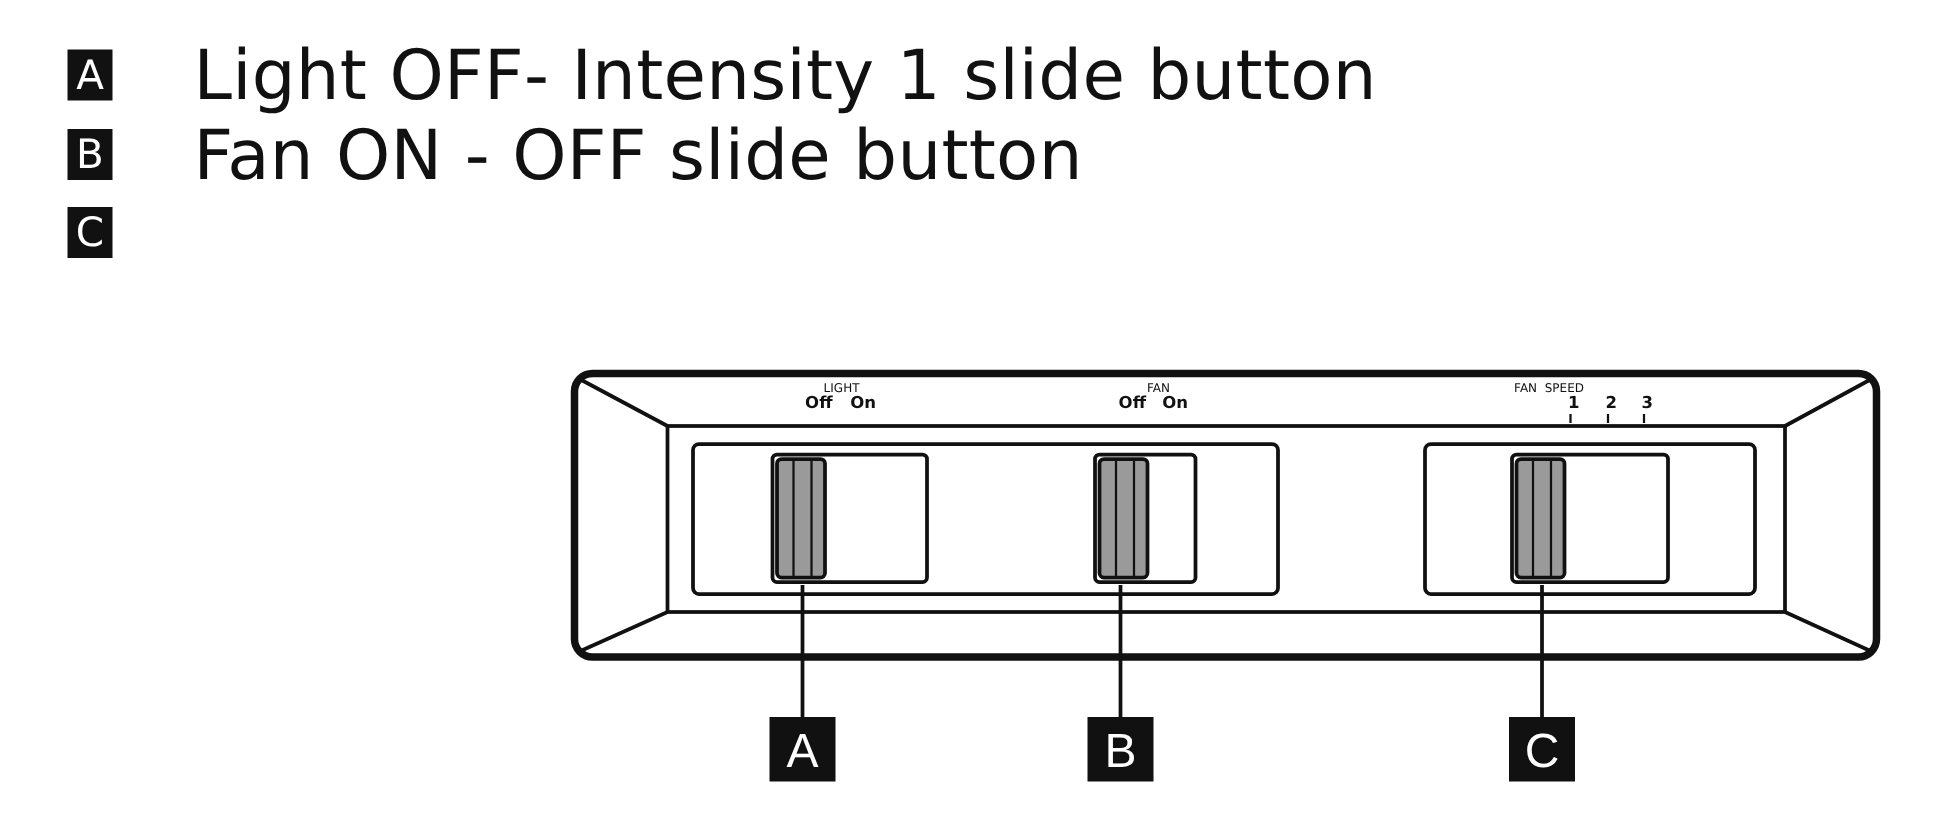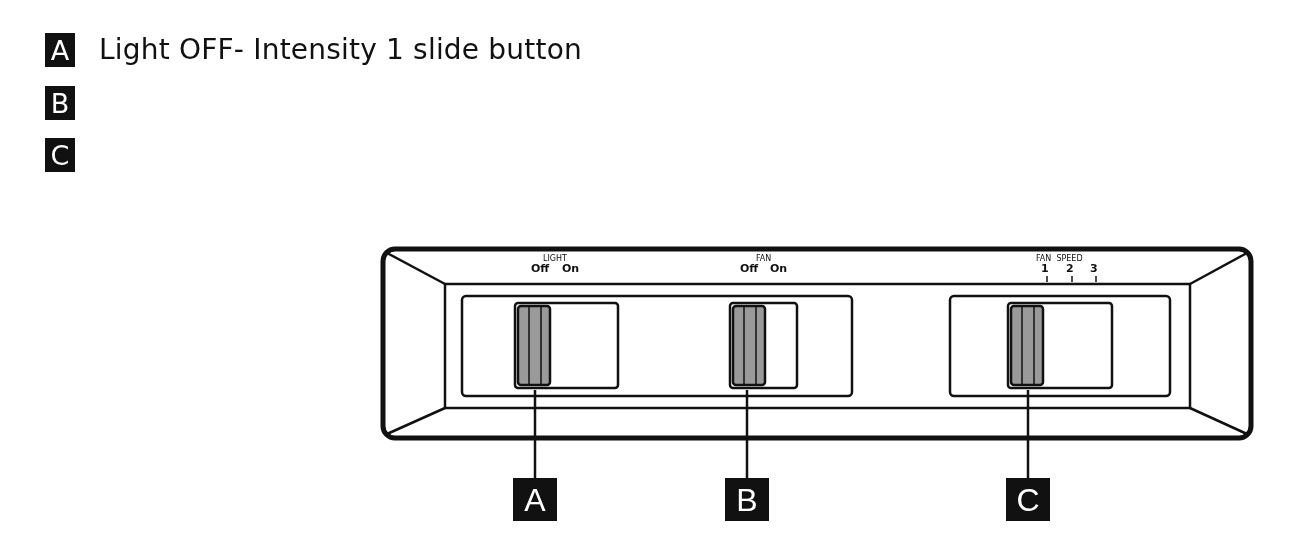--- a/index.html
+++ b/index.html
@@ -28,38 +28,38 @@
       background: #111111;
       color: #ffffff;
       font-family: "DejaVu Sans", sans-serif;
       font-size: 27px;
       display: flex;
       align-items: center;
       justify-content: center;
       line-height: 1;
     }
     .legend-text {
-      margin-left: 24px;
+      margin-left: 54px;
       font-family: "DejaVu Sans", sans-serif;
-      font-size: 28px;
+      font-size: 46px;
       letter-spacing: 0.2px;
       white-space: nowrap;
       line-height: 1;
     }
     #diagram {
       position: absolute;
       left: 0;
       top: 0;
     }
     .panel-label {
       position: absolute;
       font-family: "DejaVu Sans", sans-serif;
       font-weight: bold;
       color: #111111;
-      text-align: left;
+      text-align: right;
       line-height: 1;
       white-space: nowrap;
     }
     .lbl-small { font-size: 8px; font-weight: normal; }
     .lbl-main { font-size: 11px; }
     .callout {
       position: absolute;
       width: 44px;
       height: 43px;
       background: #111111;
@@ -74,20 +74,21 @@
   </style>
 </head>
 <body>
 
 <div class="legend-row" style="top:30px;">
   <span class="legend-badge">A</span>
   <span class="legend-text">Light OFF- Intensity 1 slide button</span>
 </div>
 <div class="legend-row" style="top:83px;">
   <span class="legend-badge">B</span>
+  <span class="legend-text">Fan ON - OFF slide button</span>
 </div>
 <div class="legend-row" style="top:135px;">
   <span class="legend-badge">C</span>
 </div>
 
 <svg id="diagram" width="1296" height="548" viewBox="0 0 1296 548">
 
   <rect x="383" y="249" width="868" height="189" rx="12" ry="12" fill="#ffffff" stroke="#111111" stroke-width="5"></rect>
 
   <rect x="445" y="284" width="745" height="124" fill="none" stroke="#111111" stroke-width="2.5"></rect>
@@ -132,20 +133,20 @@
 </svg>
 
 <div class="panel-label lbl-small" style="left:543px; top:255px; width:30px;">LIGHT</div>
 <div class="panel-label lbl-main" style="left:531px; top:263px; width:24px;">Off</div>
 <div class="panel-label lbl-main" style="left:562px; top:263px; width:22px;">On</div>
 
 <div class="panel-label lbl-small" style="left:756px; top:255px; width:24px;">FAN</div>
 <div class="panel-label lbl-main" style="left:740px; top:263px; width:24px;">Off</div>
 <div class="panel-label lbl-main" style="left:770px; top:263px; width:22px;">On</div>
 
-<div class="panel-label lbl-small" style="left:1036px; top:255px; width:66px; white-space:pre;">FAN  SPEED</div>
+<div class="panel-label lbl-small" style="left:990px; top:255px; width:66px; white-space:pre;">FAN  SPEED</div>
 <div class="panel-label lbl-main" style="left:1041px; top:263px; width:12px;">1</div>
 <div class="panel-label lbl-main" style="left:1066px; top:263px; width:12px;">2</div>
 <div class="panel-label lbl-main" style="left:1090px; top:263px; width:12px;">3</div>
 
 <div class="callout" style="left:513px; top:478px;">A</div>
 <div class="callout" style="left:725px; top:478px;">B</div>
 <div class="callout" style="left:1006px; top:478px;">C</div>
 
 </body></html>

